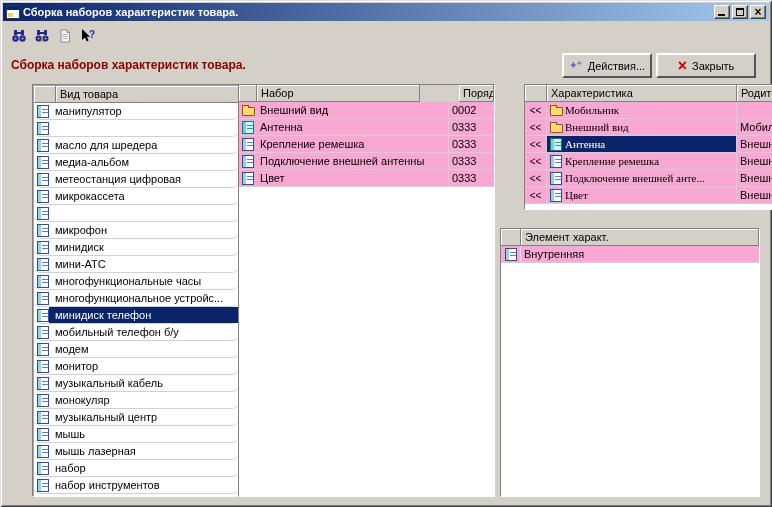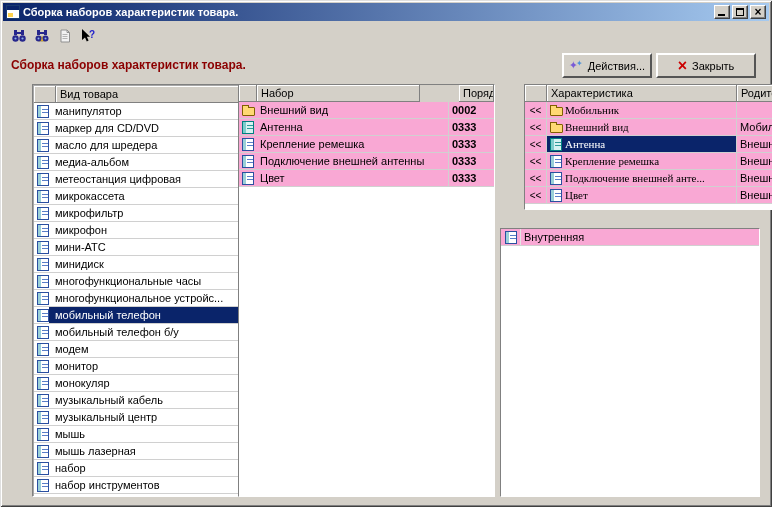--- a/index.html
+++ b/index.html
@@ -81,28 +81,28 @@
     box-shadow: inset 1px 1px 0 #fff;
   }
   .flex-th{ flex:1; }
   .icon-th{ width:18px; padding:0; flex:none; }
   .lp-icon-th{ width:22px; padding:0; flex:none; }
   .order-th{ width:35px; flex:none;margin-left:39px; }
   .marker-th{ width:22px; padding:0; flex:none; }
   .parent-th{ width:46px; flex:none; }
   
   .list,.tbody{ flex:1; background:#fff; overflow:hidden; }
-  .lrow{ display:flex; align-items:center; height:17px; background:#fff; border-bottom:1px solid #d0d0d0; padding-left:3px; }
+  .lrow{ display:flex; align-items:center; height:17px; background:#fff; border-bottom:1px solid #d0d0d0; padding-left:3px;border-radius:7px; }
   .lbl{ flex:1; align-self:stretch; display:flex; align-items:center; padding-left:6px; white-space:nowrap; overflow:hidden; }
   .lrow.sel .lbl{ background:#0a246a; color:#fff; }
   .trow,.rrow,.erow{ display:flex; align-items:stretch; height:17px; background:#f9a8d4; border-bottom:1px solid #d0d0d0; }
   .icon-cell{ width:18px; flex:none; display:flex; align-items:center; justify-content:center; }
   .cell{ display:flex; align-items:center; padding:0 3px; white-space:nowrap; overflow:hidden; }
   .name-cell{ flex:1; border-right:1px solid #d0d0d0; }
-  .order-cell{ width:45px; flex:none;font-weight:bold; }
+  .order-cell{ width:45px; flex:none; }
   .marker-cell{ width:22px; flex:none; justify-content:center; border-right:1px solid #d0d0d0; font-size:10px; padding:0; }
   .namewrap{ flex:1; display:flex; align-items:center; border-right:1px solid #d0d0d0; overflow:hidden; }
   .rname{ padding-right:3px; white-space:nowrap; overflow:hidden;font-family:Liberation Serif, serif; }
   .rrow.sel .namewrap{ background:#0a246a; color:#fff; }
   .parent-cell{ width:46px; flex:none; }
   .erow .icon-cell{ width:20px; border-right:1px solid #e4e4e4; }
   .erow .name-cell{ border-right:none; }
   
   .doc-icon{
     width:12px; height:13px; flex:none; background-color:#fff; border:1px solid #2b4fa0;
@@ -218,85 +218,83 @@
         <span class="th lp-icon-th"></span>
         <span class="th flex-th">Вид товара</span>
       </div>
       <div class="list">
         <div class="lrow">
             <span class="doc-icon"></span>
             <span class="lbl">манипулятор</span>
           </div>
         <div class="lrow">
             <span class="doc-icon"></span>
-            <span class="lbl">маркер для CD/DVD</span>
           </div>
         <div class="lrow">
             <span class="doc-icon"></span>
             <span class="lbl">масло для шредера</span>
           </div>
         <div class="lrow">
             <span class="doc-icon"></span>
             <span class="lbl">медиа-альбом</span>
           </div>
         <div class="lrow">
             <span class="doc-icon"></span>
             <span class="lbl">метеостанция цифровая</span>
           </div>
         <div class="lrow">
             <span class="doc-icon"></span>
             <span class="lbl">микрокассета</span>
           </div>
         <div class="lrow">
             <span class="doc-icon"></span>
-            <span class="lbl">микрофильтр</span>
           </div>
         <div class="lrow">
             <span class="doc-icon"></span>
             <span class="lbl">микрофон</span>
           </div>
         <div class="lrow">
             <span class="doc-icon"></span>
+            <span class="lbl">минидиск</span>
+          </div>
+        <div class="lrow">
+            <span class="doc-icon"></span>
             <span class="lbl">мини-АТС</span>
           </div>
         <div class="lrow">
             <span class="doc-icon"></span>
-            <span class="lbl">минидиск</span>
-          </div>
-        <div class="lrow">
-            <span class="doc-icon"></span>
             <span class="lbl">многофункциональные часы</span>
           </div>
         <div class="lrow">
             <span class="doc-icon"></span>
             <span class="lbl">многофункциональное устройс...</span>
           </div>
         <div class="lrow sel">
             <span class="doc-icon"></span>
-            <span class="lbl">мобильный телефон</span>
+            <span class="lbl">минидиск телефон</span>
           </div>
         <div class="lrow">
             <span class="doc-icon"></span>
             <span class="lbl">мобильный телефон б/у</span>
           </div>
         <div class="lrow">
             <span class="doc-icon"></span>
             <span class="lbl">модем</span>
           </div>
         <div class="lrow">
             <span class="doc-icon"></span>
             <span class="lbl">монитор</span>
           </div>
         <div class="lrow">
             <span class="doc-icon"></span>
+            <span class="lbl">музыкальный кабель</span>
+          </div>
+        <div class="lrow">
+            <span class="doc-icon"></span>
             <span class="lbl">монокуляр</span>
-          </div>
-        <div class="lrow">
-            <span class="doc-icon"></span>
-            <span class="lbl">музыкальный кабель</span>
           </div>
         <div class="lrow">
             <span class="doc-icon"></span>
             <span class="lbl">музыкальный центр</span>
           </div>
         <div class="lrow">
             <span class="doc-icon"></span>
             <span class="lbl">мышь</span>
           </div>
         <div class="lrow">
@@ -433,20 +431,24 @@
               <span class="doc-icon"></span>
             </span>
             <span class="rname">Цвет</span>
           </span>
         <span class="cell parent-cell">Внешни...</span>
       </div>
     </div>
   </div>
 
   <div class="panel element-panel">
+    <div class="col-header">
+      <span class="th icon-th" style="width:20px;"></span>
+      <span class="th flex-th">Элемент характ.</span>
+    </div>
     <div class="tbody">
       <div class="erow">
         <span class="icon-cell">
             <span class="doc-icon"></span>
           </span>
         <span class="cell name-cell">Внутренняя</span>
       </div>
     </div>
   </div>
 

